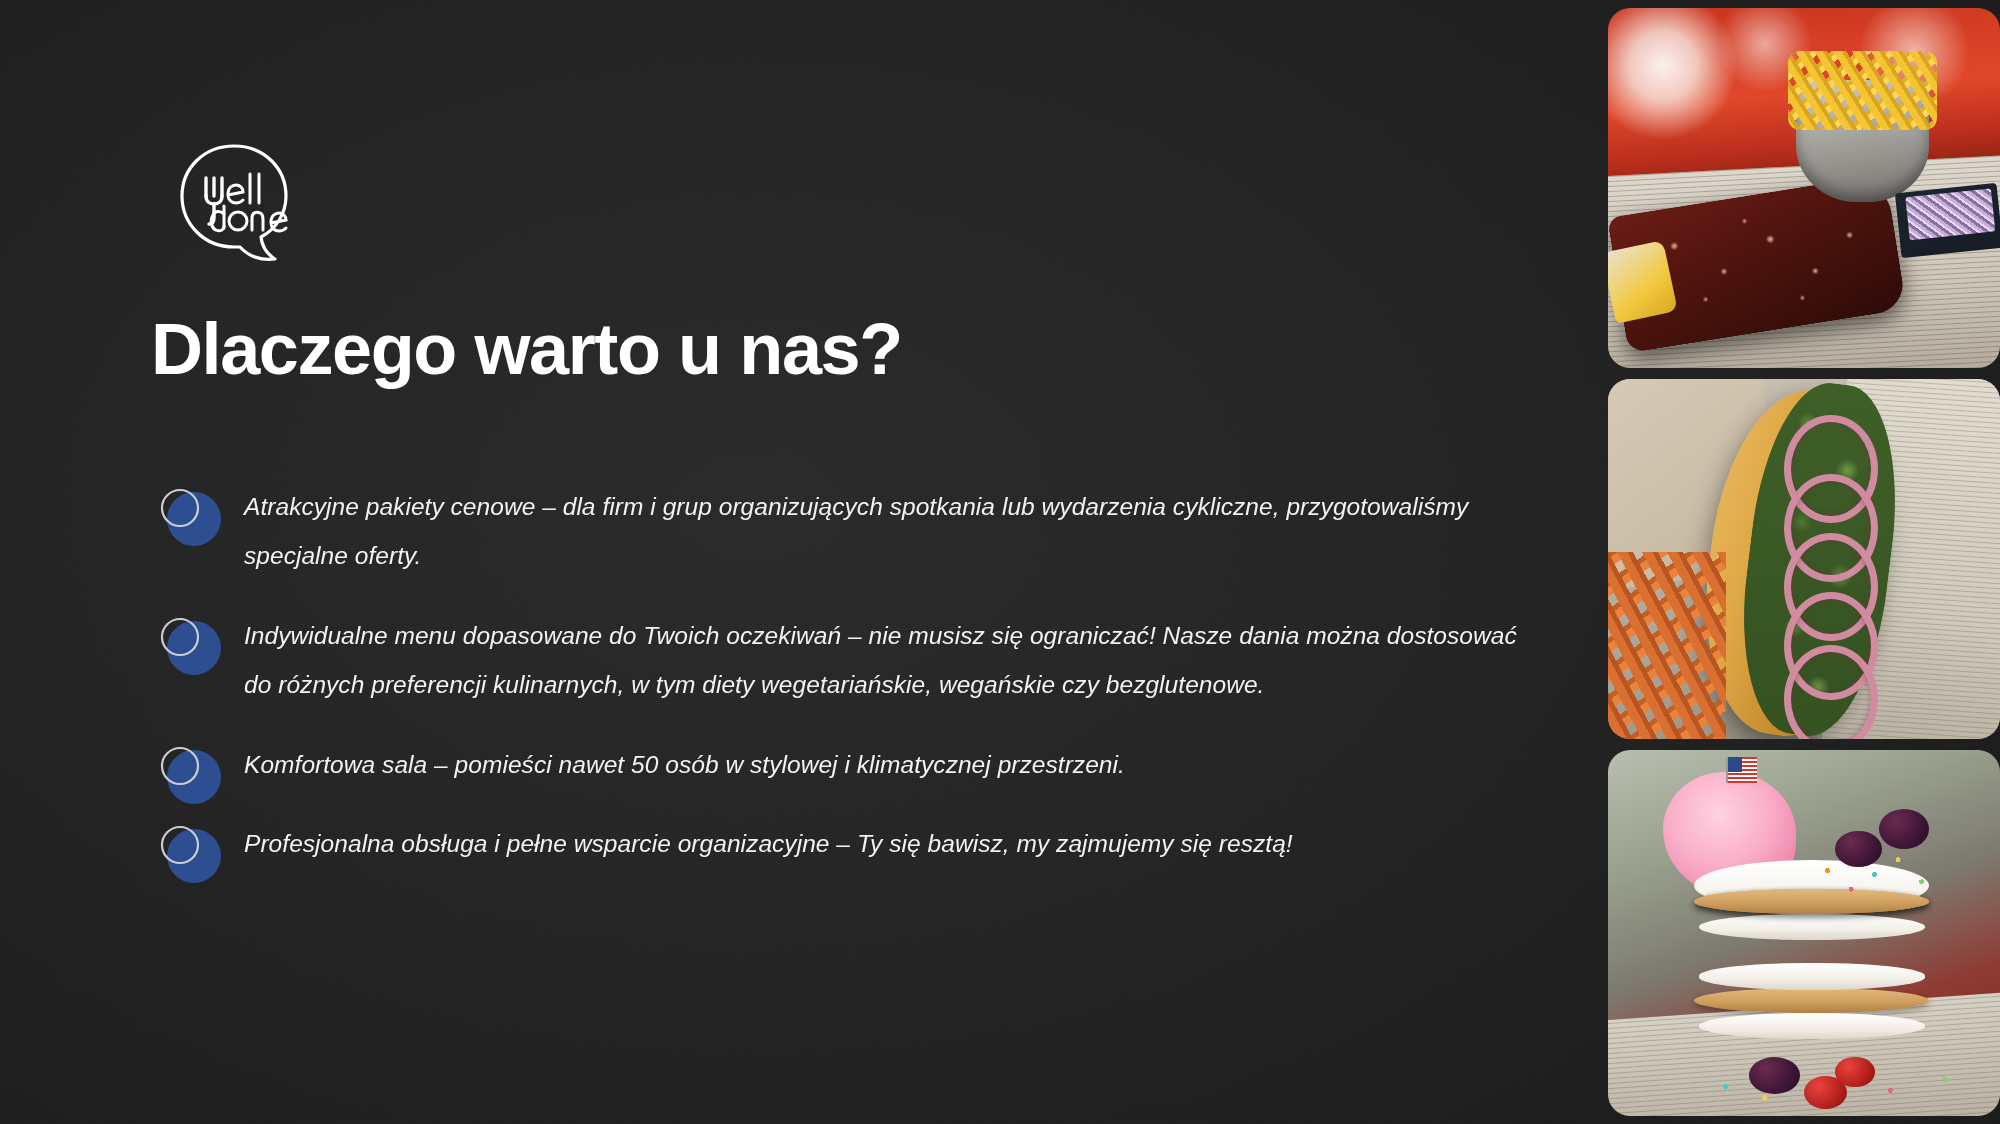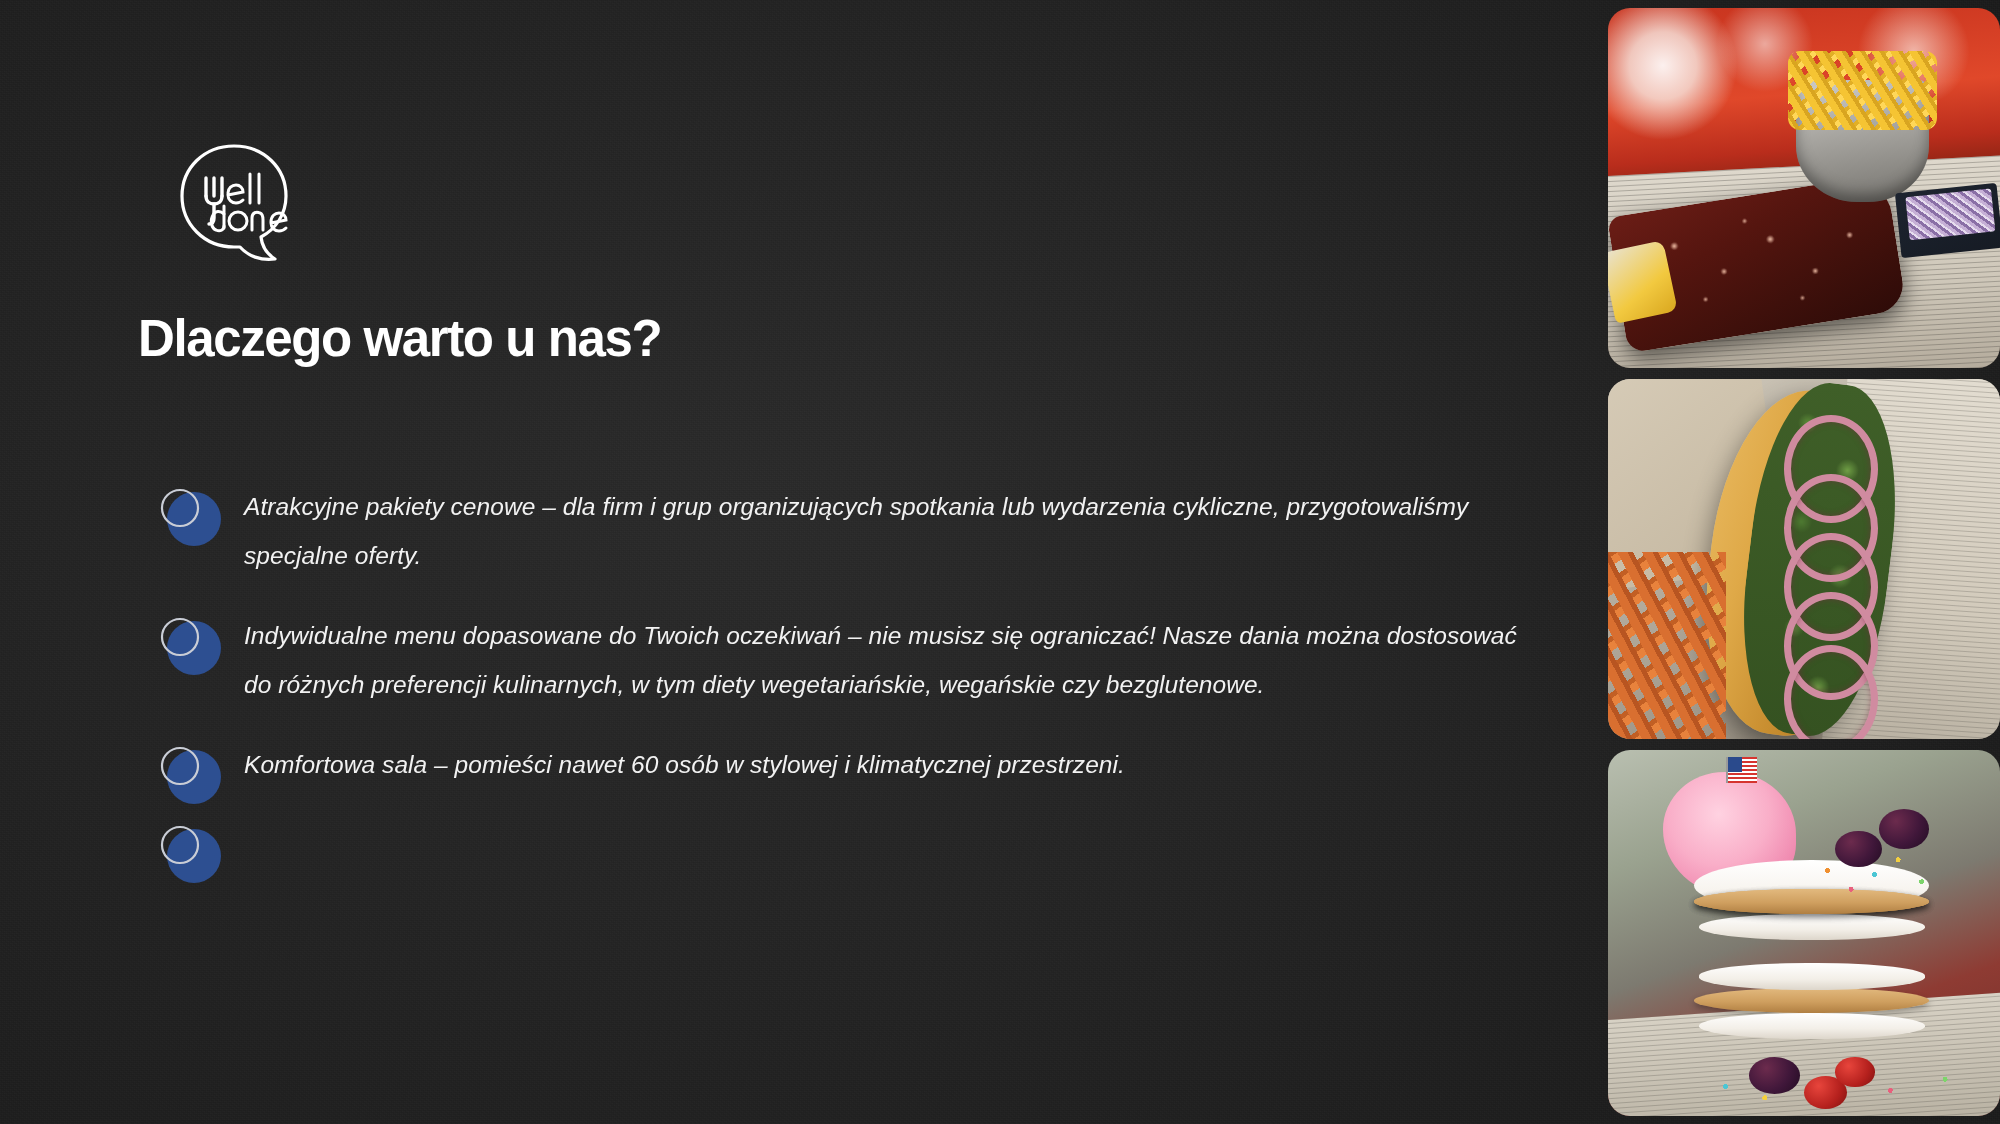--- a/index.html
+++ b/index.html
@@ -46,23 +46,23 @@
     position: absolute;
     left: 168px;
     top: 140px;
     width: 132px;
     height: 128px;
   }
   .logo-wrap svg { display: block; width: 132px; height: 128px; }
 
   .page-title {
     position: absolute;
-    left: 138px;
+    left: 151px;
     top: 312px;
-    font-size: 51px;
+    font-size: 72px;
     line-height: 1.05;
     font-weight: 700;
     color: #ffffff;
     letter-spacing: -1.4px;
     white-space: nowrap;
   }
 
   .bullets {
     position: absolute;
     left: 158px;
@@ -382,30 +382,31 @@
         <span class="bullet-text">Indywidualne menu dopasowane do Twoich oczekiwań – nie musisz się ograniczać! Nasze dania można dostosować do różnych preferencji kulinarnych, w tym diety wegetariańskie, wegańskie czy bezglutenowe.</span>
       </div>
 
       <div class="bullet">
         <span class="bullet-marker">
           <svg viewBox="0 0 72 66" xmlns="http://www.w3.org/2000/svg" aria-hidden="true">
             <circle cx="36" cy="35" r="27" fill="#2d4f91"></circle>
             <circle cx="22" cy="24" r="18" fill="none" stroke="#c9cdd6" stroke-width="2.2"></circle>
           </svg>
         </span>
-        <span class="bullet-text">Komfortowa sala – pomieści nawet 60 osób w stylowej i klimatycznej przestrzeni.</span>
+        <span class="bullet-text">Komfortowa sala – pomieści nawet 50 osób w stylowej i klimatycznej przestrzeni.</span>
       </div>
 
       <div class="bullet">
         <span class="bullet-marker">
           <svg viewBox="0 0 72 66" xmlns="http://www.w3.org/2000/svg" aria-hidden="true">
             <circle cx="36" cy="35" r="27" fill="#2d4f91"></circle>
             <circle cx="22" cy="24" r="18" fill="none" stroke="#c9cdd6" stroke-width="2.2"></circle>
           </svg>
         </span>
+        <span class="bullet-text">Profesjonalna obsługa i pełne wsparcie organizacyjne – Ty się bawisz, my zajmujemy się resztą!</span>
       </div>
 
     </div>
   </div>
 
   <div class="photo-strip">
 
     <div class="photo ph1">
       <div class="ribs"></div>
       <div class="basket"></div>

